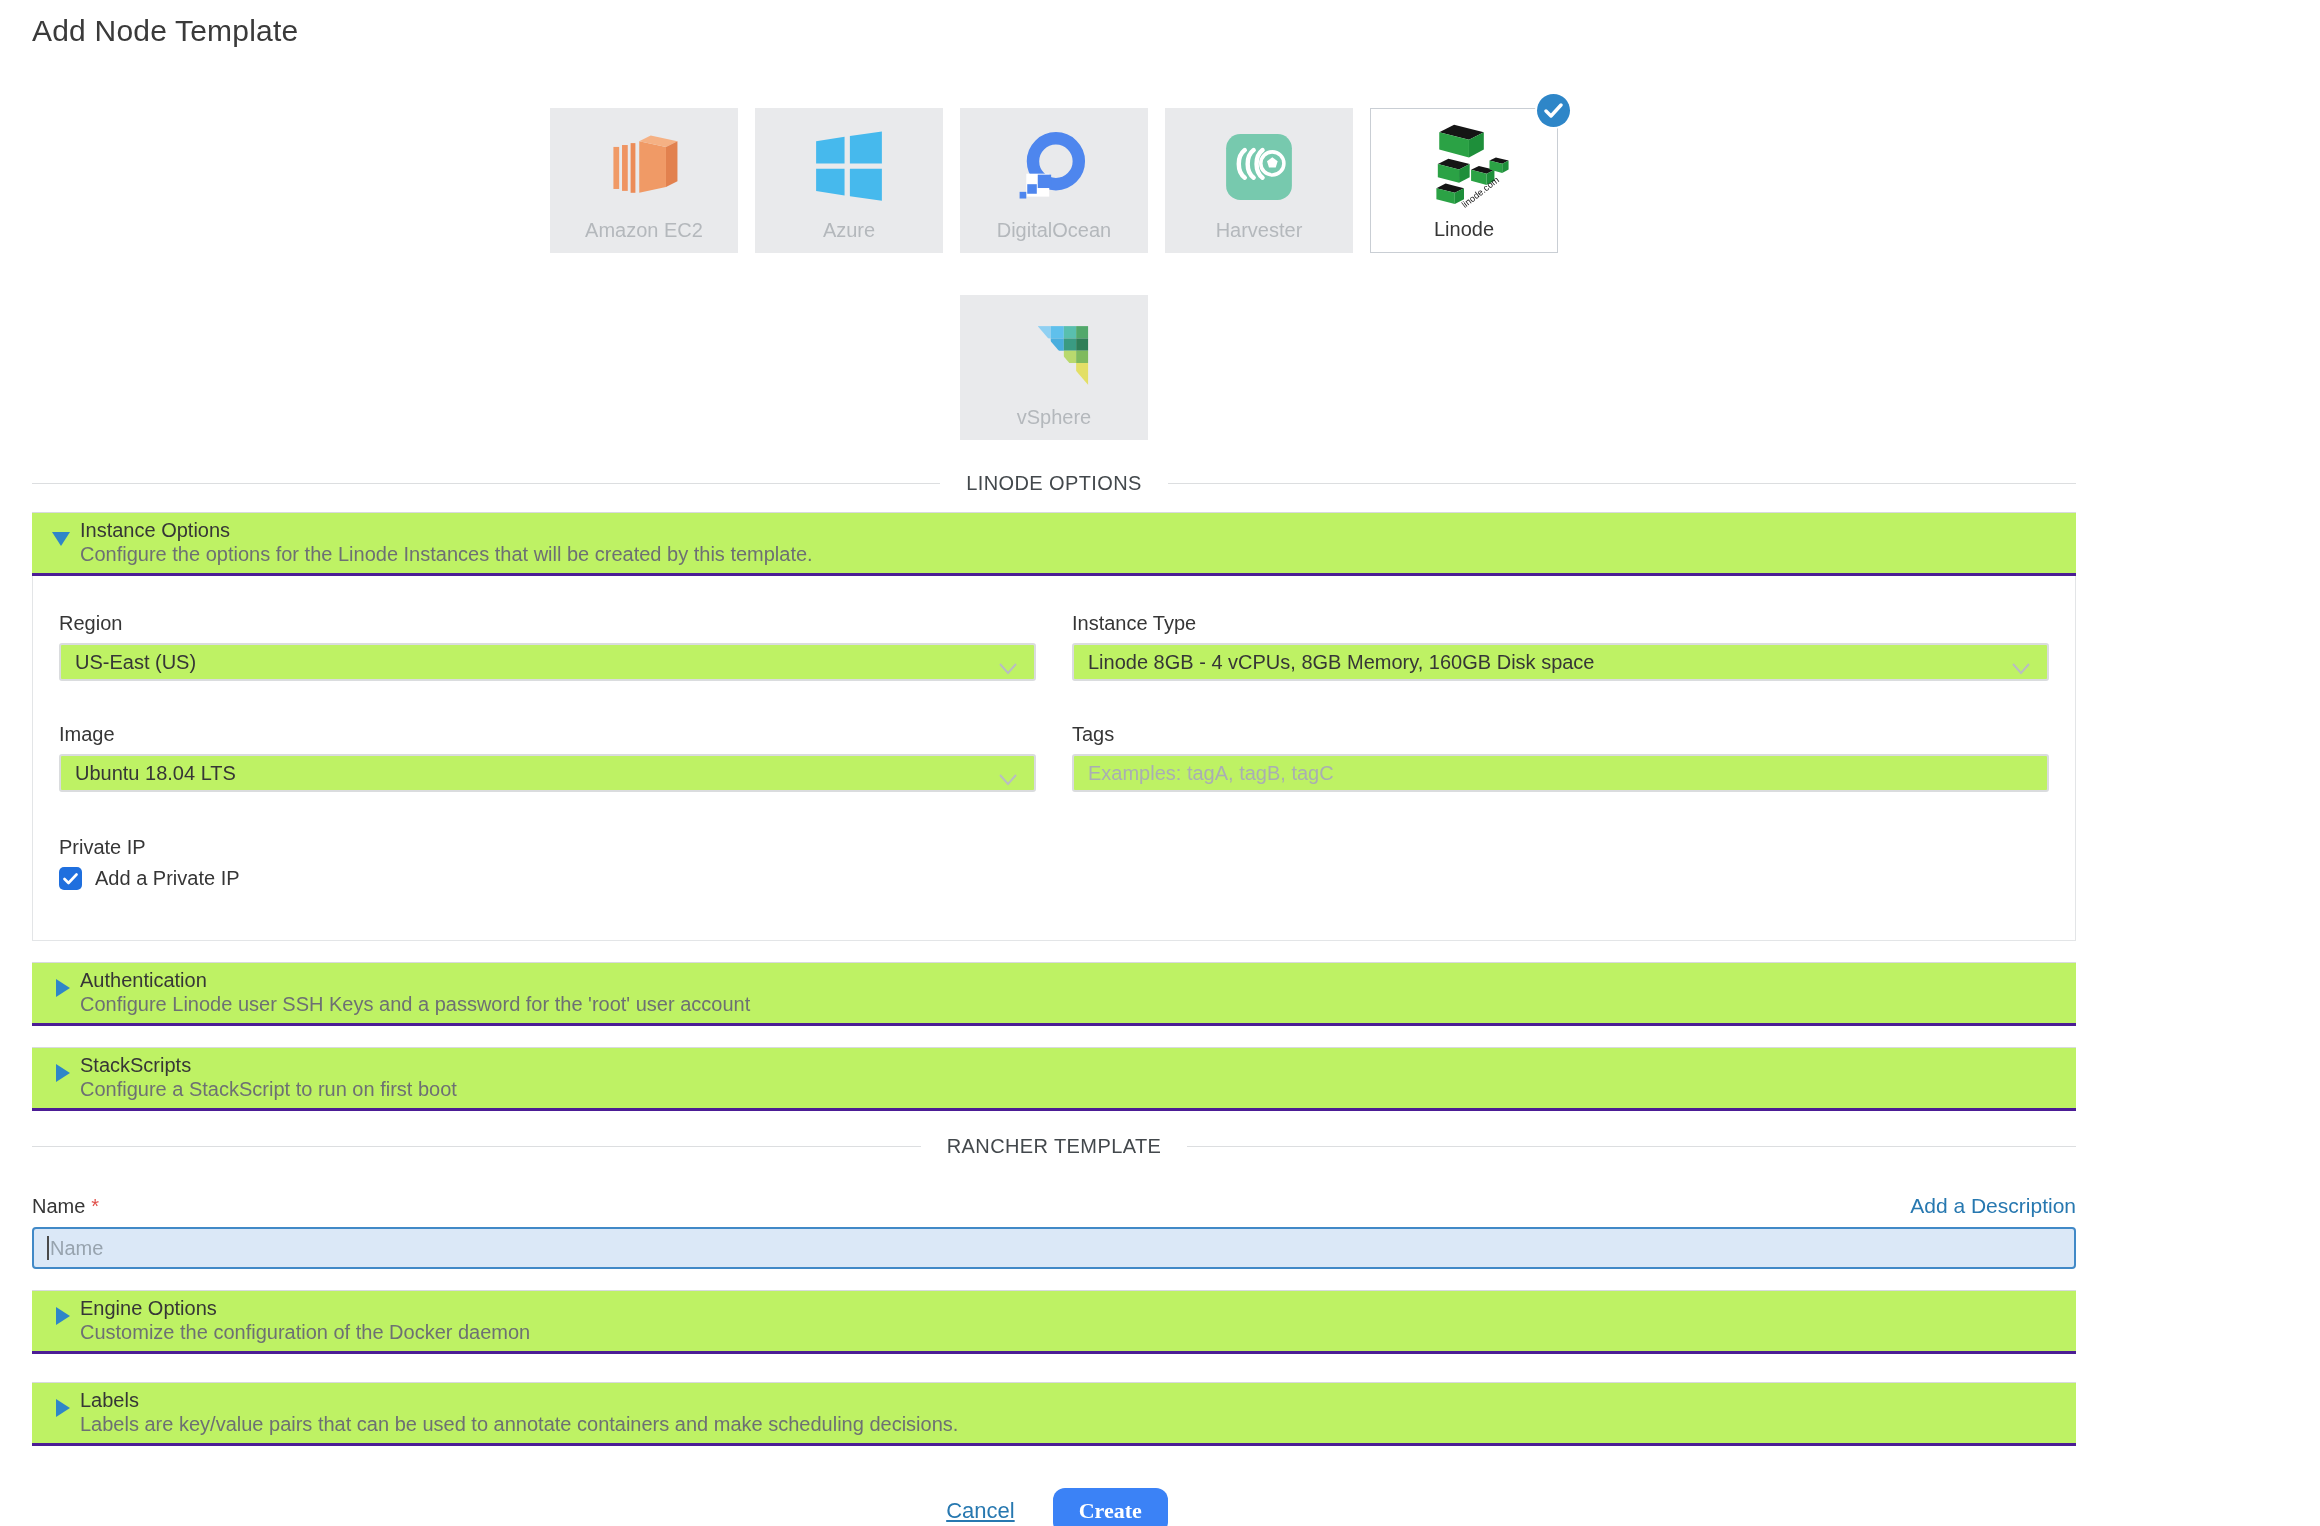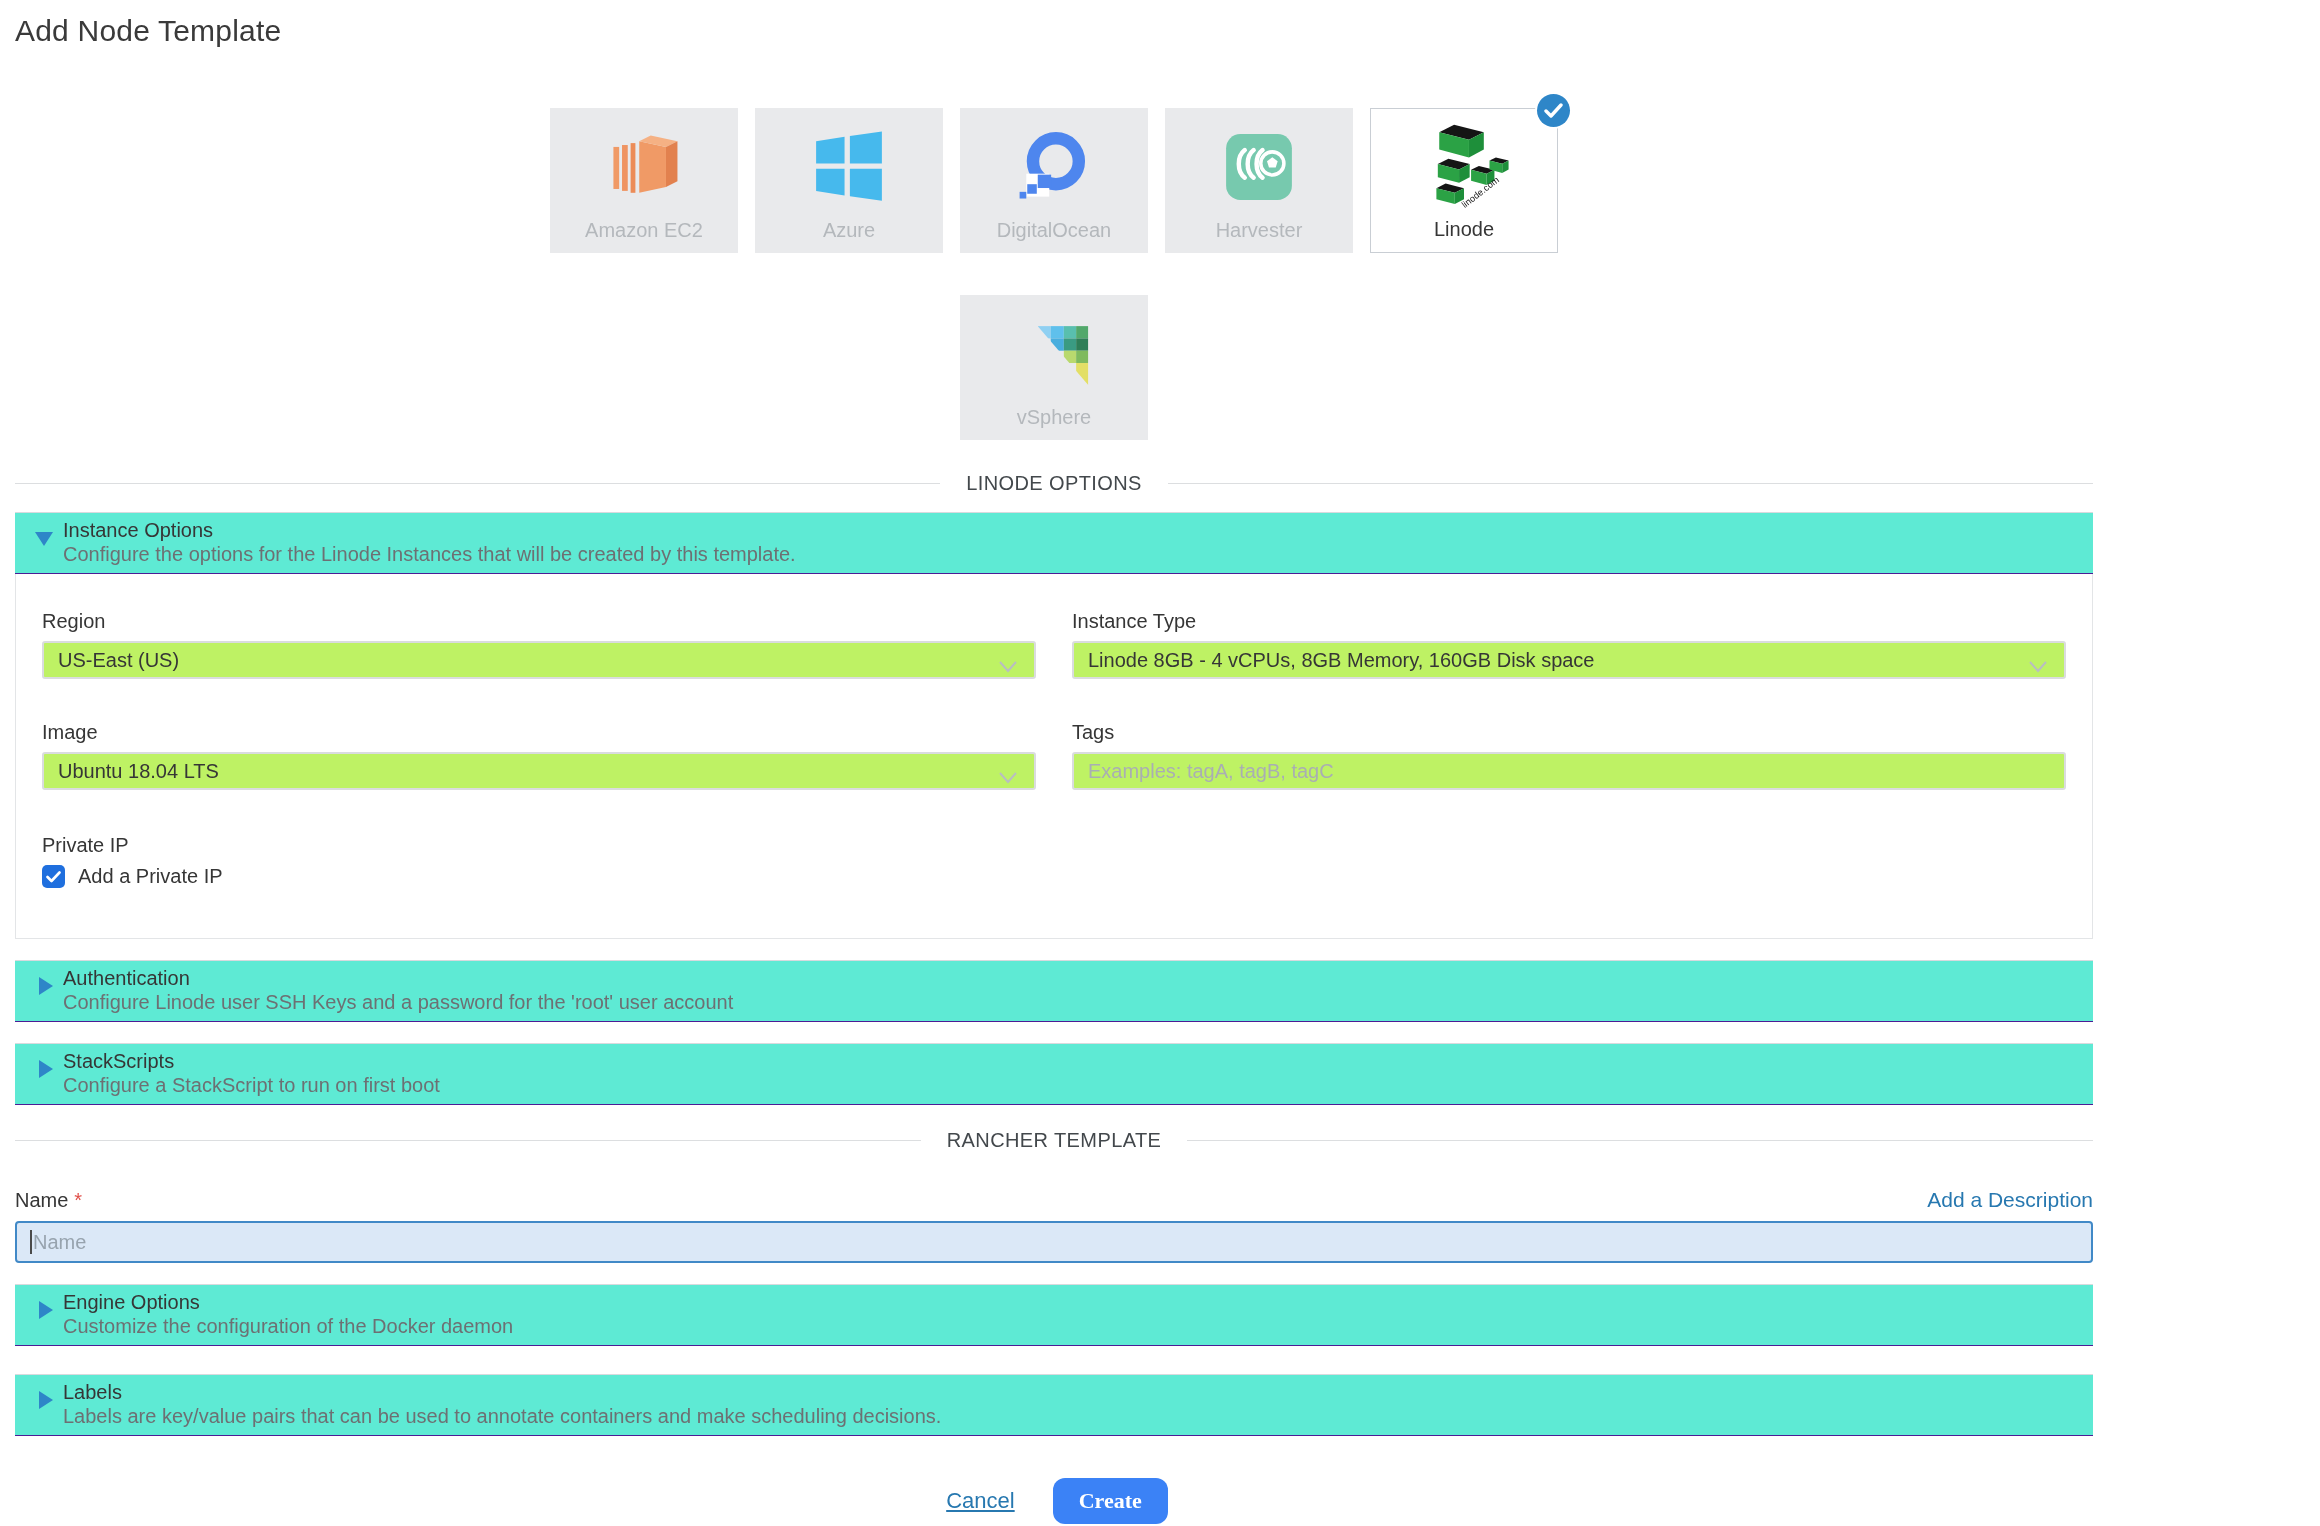--- a/index.html
+++ b/index.html
@@ -1,18 +1,18 @@
 <!DOCTYPE html>
 <html><head>
 <meta charset="utf-8">
 <style>
   * { box-sizing: border-box; }
   html,body { margin:0; padding:0; background:#fff; }
   body { font-family:"Liberation Sans", sans-serif; color:#363636; }
-  .page { width:2108px; height:1526px; padding:0 15px; position:relative; overflow:hidden; }
+  .page { width:2108px; height:1526px; padding:0 32px; position:relative; overflow:hidden; }
 
   h1.page-title { margin:14px 0 0 0; font-size:30px; font-weight:400; color:#3a3a3a; letter-spacing:0.2px; }
 
   
   .tiles-row { display:flex; justify-content:center; gap:17px; }
   .tiles-row.row1 { margin-top:60px; }
   .tiles-row.row2 { margin-top:42px; }
   .tile { width:188px; height:145px; background:#e9eaec; position:relative; cursor:pointer;
           display:flex; flex-direction:column; align-items:center; justify-content:flex-end; padding-bottom:13px; }
   .tile .icon-wrap { position:absolute; top:16px; left:0; right:0; height:86px; display:flex; align-items:center; justify-content:center; }
@@ -24,21 +24,21 @@
 
   
   .sep { display:flex; align-items:center; }
   .sep.linode-sep { margin-top:32px; }
   .sep.rancher-sep { margin-top:24px; }
   .sep .line { flex:1; height:1px; background:#dcdee0; }
   .sep .sep-text { padding:0 26px; font-size:20px; color:#43484c; letter-spacing:0.4px; white-space:nowrap; }
 
   
   .accordion { margin-top:17px; }
-  .acc-head { background:#5eead4; border-top:1px solid #d8dade; border-bottom:1px solid #4c1d95;
+  .acc-head { background:#bef264; border-top:1px solid #d8dade; border-bottom:3px solid #4c1d95;
               padding:5px 20px 7px 48px; position:relative; cursor:pointer; }
   .sec-title { font-size:20px; color:#363636; line-height:24px; }
   .sec-sub { font-size:20px; color:#6d7073; line-height:24px; }
   .tri-down { position:absolute; left:20px; top:19px; width:0; height:0;
               border-left:9px solid transparent; border-right:9px solid transparent; border-top:14px solid #2e86c8; }
   .tri-right { position:absolute; left:24px; top:16px; width:0; height:0;
                border-top:9px solid transparent; border-bottom:9px solid transparent; border-left:14px solid #2e86c8; }
   .sec-body { border:1px solid #e3e5e7; border-top:none; padding:36px 26px 50px 26px; background:#fff; }
   .accordion.collapsed { margin-top:21px; }
 

